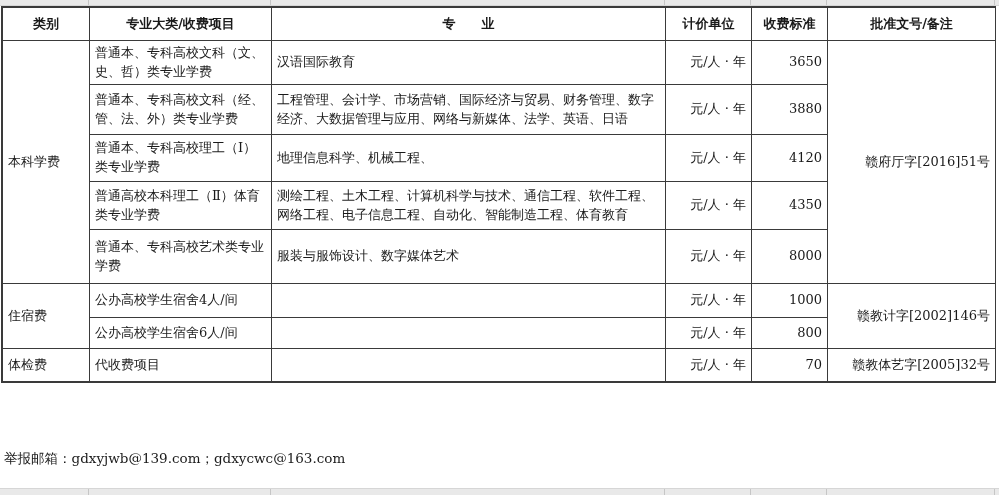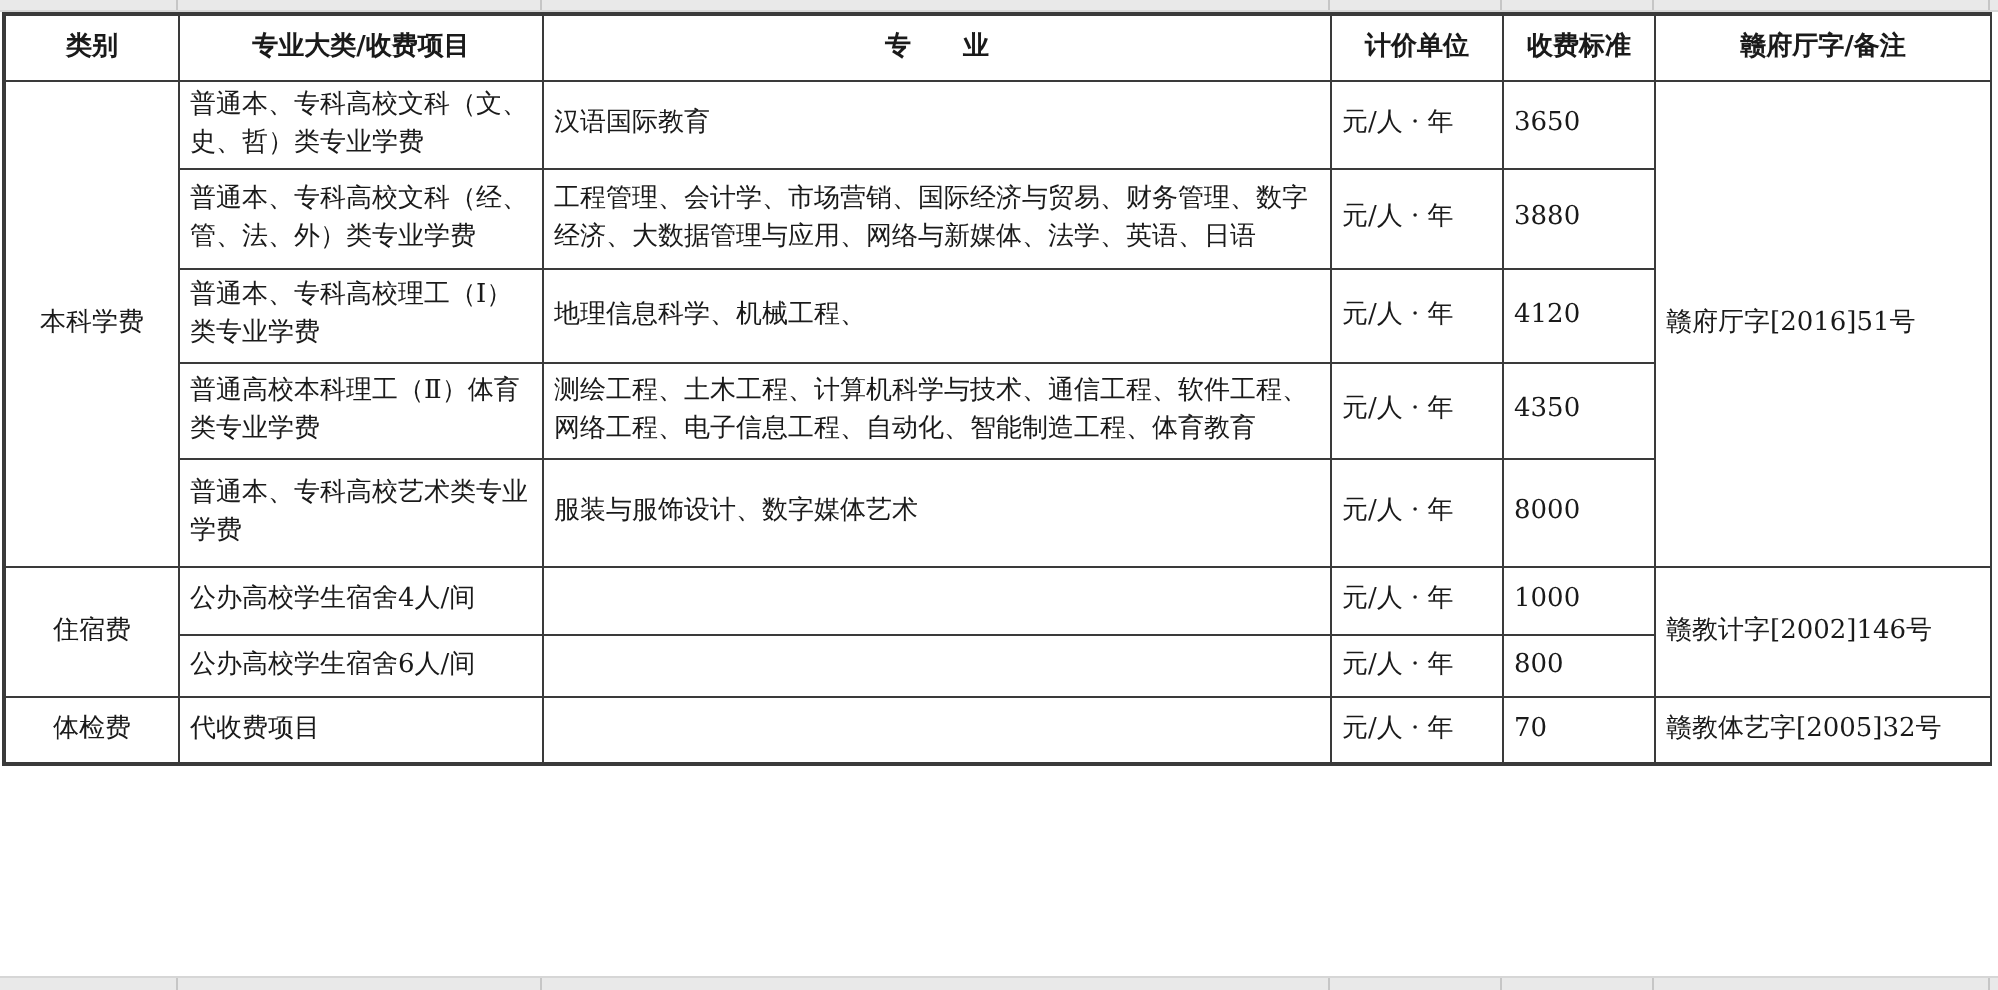--- a/index.html
+++ b/index.html
@@ -31,23 +31,23 @@
   }
   table.fee th,table.fee td{
     border:1px solid #3a3a3a;
     vertical-align:middle;
     padding:2px 5px;
     font-size:13px;
     line-height:1.45;
     overflow:hidden;
   }
   table.fee th{font-weight:bold;text-align:center;padding:2px 2px;}
-  td.c-cat{text-align:center;font-weight:normal;}
+  td.c-cat{text-align:left;font-weight:normal;}
   td.c-item,td.c-major{text-align:left;}
-  td.c-unit,td.c-fee,td.c-appr{text-align:left;}
+  td.c-unit,td.c-fee,td.c-appr{text-align:right;}
 
   .footer{
     position:absolute;top:449px;left:4px;width:988px;
     font-size:13.5px;line-height:1.35;
     white-space:nowrap;
   }
 </style>
 </head>
 <body>
 
@@ -71,21 +71,21 @@
         <col style="width:76px">
         <col style="width:168px">
     </colgroup>
     <thead>
       <tr style="height:33px">
         <th>类别</th>
         <th>专业大类/收费项目</th>
         <th>专　　业</th>
         <th>计价单位</th>
         <th>收费标准</th>
-        <th>赣府厅字/备注</th>
+        <th>批准文号/备注</th>
       </tr>
     </thead>
     <tbody>
       <tr style="height:44px">
         <td class="c-cat" rowspan="5">本科学费</td>
         <td class="c-item">普通本、专科高校文科（文、史、哲）类专业学费</td>
         <td class="c-major">汉语国际教育</td>
         <td class="c-unit">元/人 · 年</td>
         <td class="c-fee">3650</td>
         <td class="c-appr" rowspan="5">赣府厅字[2016]51号</td>
@@ -134,20 +134,21 @@
         <td class="c-major"></td>
         <td class="c-unit">元/人 · 年</td>
         <td class="c-fee">70</td>
         <td class="c-appr">赣教体艺字[2005]32号</td>
       </tr>
     </tbody>
   </table>
 </div>
 
 <div class="footer">
+  <div>举报邮箱：gdxyjwb@139.com；gdxycwc@163.com</div>
 </div>
 
 <div class="strip strip-bottom">
   <div class="vline vl1"></div>
   <div class="vline vl2"></div>
   <div class="vline vl3"></div>
   <div class="vline vl4"></div>
   <div class="vline vl5"></div>
   <div class="vline vl6"></div>
 </div>

